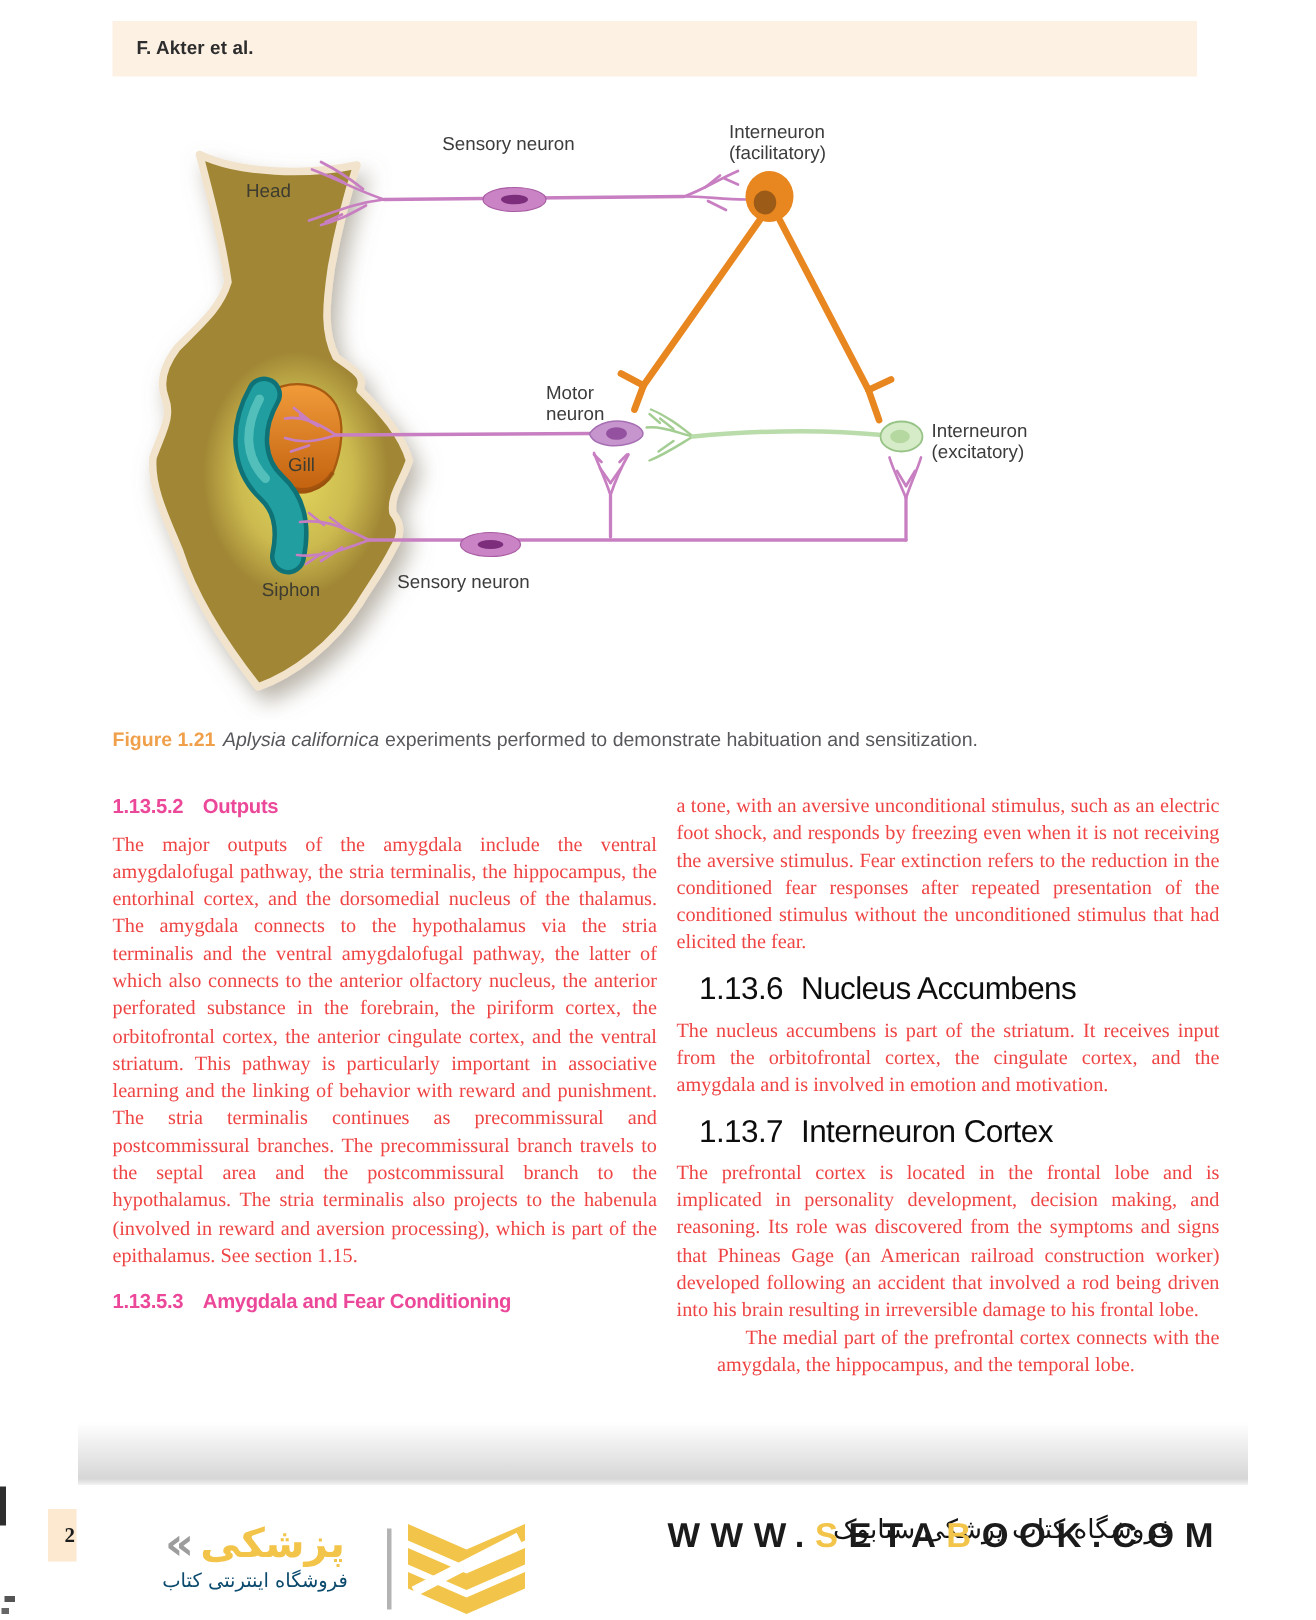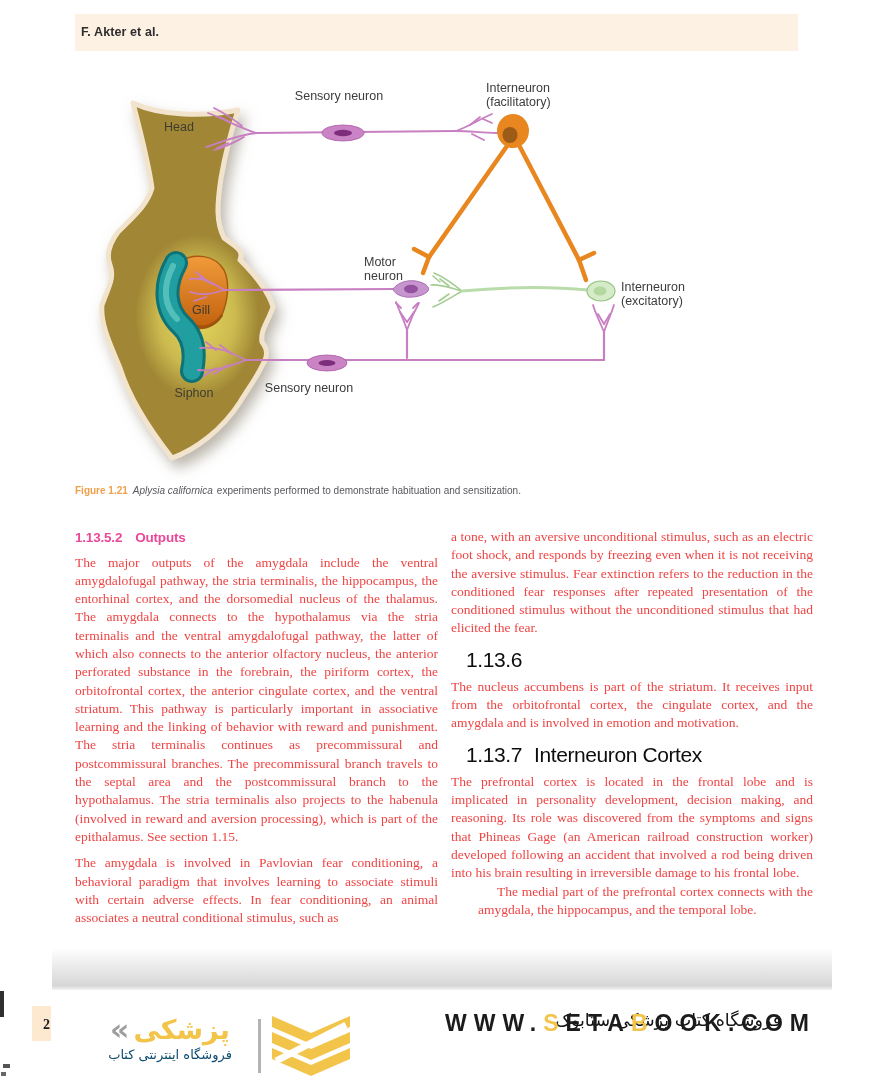--- a/index.html
+++ b/index.html
@@ -4,29 +4,29 @@
 <style>
   * { margin:0; padding:0; box-sizing:border-box; }
   html,body { background:#ffffff; }
   .page {
     position:relative; width:877px; height:1080px; background:#ffffff;
     font-family:"Liberation Sans", sans-serif; overflow:hidden;
   }
   
   .header-bar {
     position:absolute; left:75px; top:14px; width:723px; height:37px;
-    background:#fdf1e3; display:flex; align-items:center; padding-left:6px;
+    background:#fdf1e3; display:flex; align-items:center; padding-left:16px;
   }
   .header-bar span { font:bold 12.5px/1 "Liberation Sans", sans-serif; color:#2d2d2d; letter-spacing:.1px; }
   
   .fig-svg { position:absolute; left:0; top:0; }
   .fig-label { font-family:"Liberation Sans", sans-serif; font-size:12.5px; fill:#3c3c3c; }
   .fig-label-dark { font-family:"Liberation Sans", sans-serif; font-size:12.5px; fill:#3e3c30; }
   
-  .caption { position:absolute; left:75px; top:485px; width:720px; font-size:10px; color:#57585c; font-family:"Liberation Sans", sans-serif; }
+  .caption { position:absolute; left:75px; top:485px; width:720px; font-size:13px; color:#57585c; font-family:"Liberation Sans", sans-serif; }
   .cap-label { color:#f0a04a; font-weight:bold; margin-right:5px; }
   .cap-italic { font-style:italic; margin-right:4px; }
   
   .col { position:absolute; top:528px; z-index:2; }
   .col-left  { left:75px;  width:363px; }
   .col-right { left:451px; width:362px; }
   .col p {
     font:13.5px/18.3px "Liberation Serif", serif; color:#ef4444;
     text-align:justify; margin:0 0 8px 0;
   }
@@ -233,27 +233,31 @@
   </div>
 
   <div class="col-shadow"></div>
 
   <div class="col col-left">
     <h4 class="sec-head first">
       <span>1.13.5.2</span>
       <span>Outputs</span>
     </h4>
     <p>The major outputs of the amygdala include the ventral amygdalofugal pathway, the stria terminalis, the hippocampus, the entorhinal cortex, and the dorsomedial nucleus of the thalamus. The amygdala connects to the hypothalamus via the stria terminalis and the ventral amygdalofugal pathway, the latter of which also connects to the anterior olfactory nucleus, the anterior perforated substance in the forebrain, the piriform cortex, the orbitofrontal cortex, the anterior cingulate cortex, and the ventral striatum. This pathway is particularly important in associative learning and the linking of behavior with reward and punishment. The stria terminalis continues as precommissural and postcommissural branches. The precommissural branch travels to the septal area and the postcommissural branch to the hypothalamus. The stria terminalis also projects to the habenula (involved in reward and aversion processing), which is part of the epithalamus. See section 1.15.</p>
-    <p>The amygdala is involved in Pavlovian fear conditioning, a behavioral paradigm that involves learning to associate stimuli with certain adverse effects. In fear conditioning, an animal associates a neutral conditional stimulus, such as</p>
+    <h4 class="sec-head">
+      <span>1.13.5.3</span>
+      <span>Amygdala and Fear Conditioning</span>
+    </h4>
   </div>
 
   <div class="col col-right">
     <p>a tone, with an aversive unconditional stimulus, such as an electric foot shock, and responds by freezing even when it is not receiving the aversive stimulus. Fear extinction refers to the reduction in the conditioned fear responses after repeated presentation of the conditioned stimulus without the unconditioned stimulus that had elicited the fear.</p>
     <h2 class="sec-head-big">
       <span>1.13.6</span>
+      <span>Nucleus Accumbens</span>
     </h2>
     <p>The nucleus accumbens is part of the striatum. It receives input from the orbitofrontal cortex, the cingulate cortex, and the amygdala and is involved in emotion and motivation.</p>
     <h2 class="sec-head-big">
       <span>1.13.7</span>
       <span>Interneuron Cortex</span>
     </h2>
     <p>The prefrontal cortex is located in the frontal lobe and is implicated in personality development, decision making, and reasoning. Its role was discovered from the symptoms and signs that Phineas Gage (an American railroad construction worker) developed following an accident that involved a rod being driven into his brain resulting in irreversible damage to his frontal lobe.</p>
     <p class="indent">The medial part of the prefrontal cortex connects with the amygdala, the hippocampus, and the temporal lobe.</p>
   </div>
 

